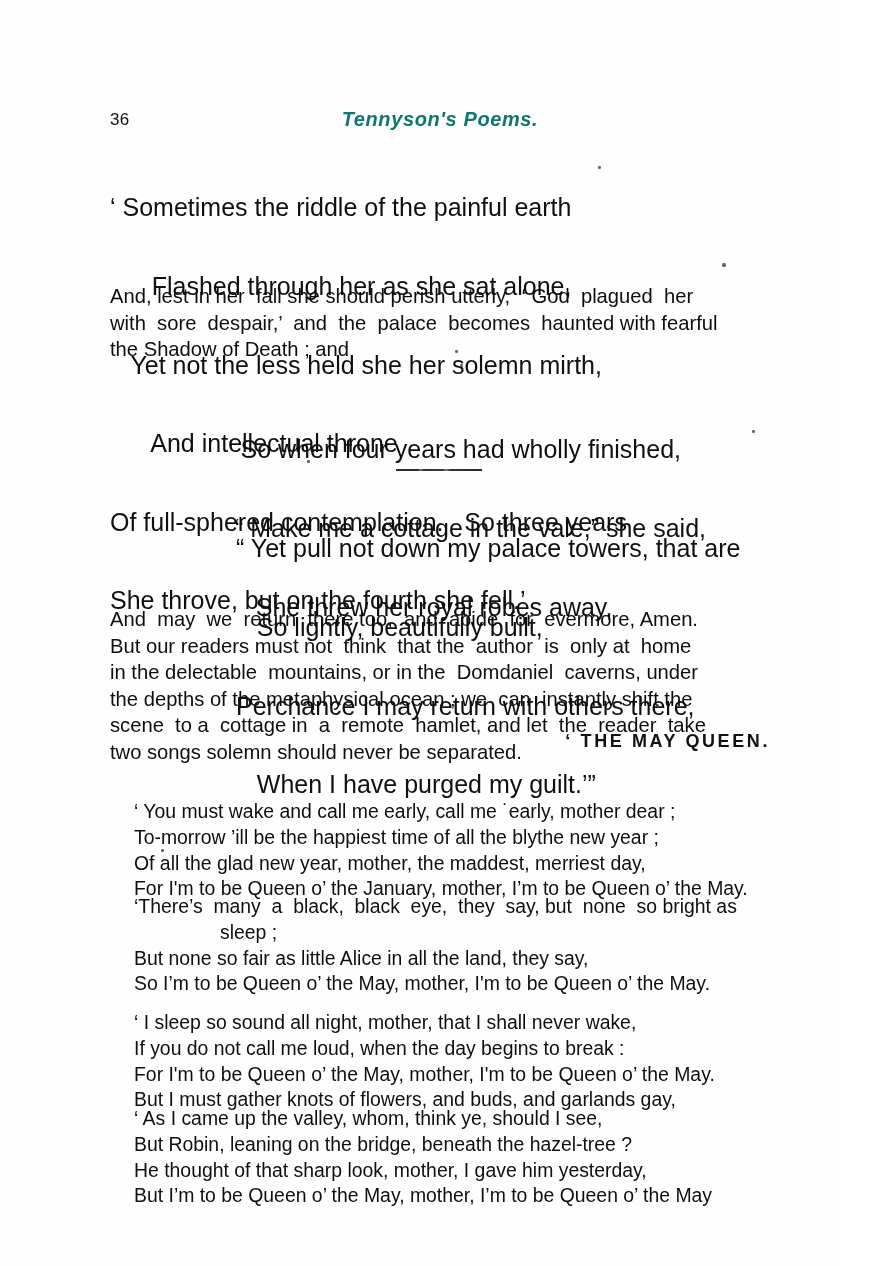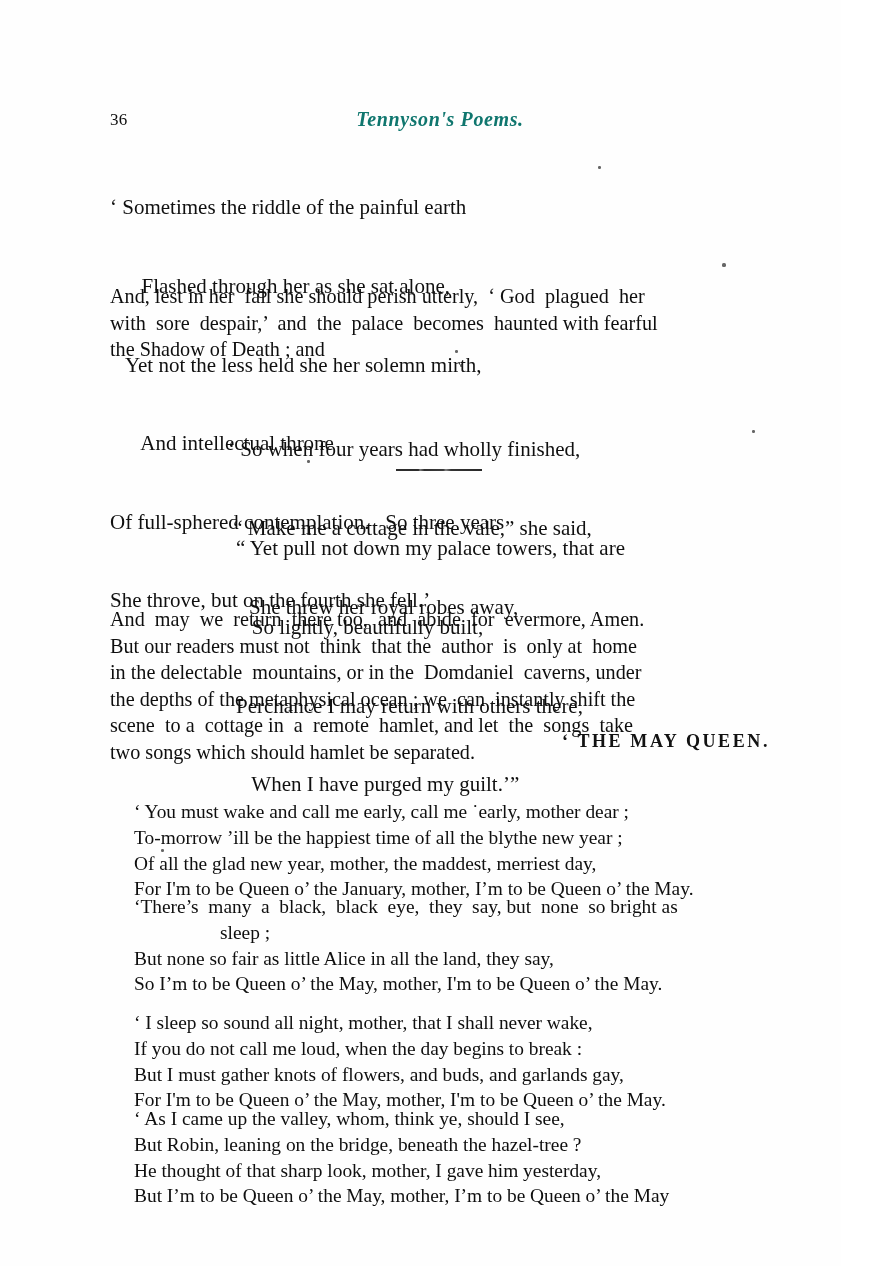--- a/index.html
+++ b/index.html
@@ -6,21 +6,21 @@
     margin: 0;
     padding: 0;
     background: #ffffff;
   }
   .page {
     position: relative;
     width: 841px;
     height: 1266px;
     background: #fefefe;
     overflow: hidden;
-    font-family: Liberation Serif, serif;
+    font-family: Liberation Sans, sans-serif;
     color: #111111;
   }
 
   
   .running-head {
     position: absolute;
     top: 110px;
     left: 110px;
     width: 660px;
     height: 24px;
@@ -48,21 +48,21 @@
 
   
   .block {
     position: absolute;
     left: 110px;
     width: 660px;
   }
 
   
   .verse {
-    font-size: 21px;
+    font-size: 25px;
     line-height: 26.2px;
     color: #101010;
     white-space: pre;
   }
   .verse .vline {
     display: block;
     white-space: pre;
   }
 
   
@@ -172,22 +172,22 @@
     <span class="vline">   So lightly, beautifully built,</span>
     <span class="vline">Perchance I may return with others there,</span>
     <span class="vline">   When I have purged my guilt.’”</span>
   </div>
 
   <div class="block prose" style="top:606px;">
     <span class="pline">And  may  we  return  there too,  and  abide  for  evermore, Amen.</span>
     <span class="pline">But our readers must not  think  that the  author  is  only at  home</span>
     <span class="pline">in the delectable  mountains, or in the  Domdaniel  caverns, under</span>
     <span class="pline">the depths of the metaphysical ocean ; we  can  instantly shift the</span>
-    <span class="pline">scene  to a  cottage in  a  remote  hamlet, and let  the  songs  take</span>
-    <span class="pline">two songs which should hamlet be separated.</span>
+    <span class="pline">scene  to a  cottage in  a  remote  hamlet, and let  the  reader  take</span>
+    <span class="pline">two songs solemn should never be separated.</span>
   </div>
 
   <div class="section-heading">‘ THE MAY QUEEN.</div>
 
   <div class="block stanza" style="top:763px; left:134px; width:650px;">
     <span class="sline">‘ You must wake and call me early, call me ˙early, mother dear ;</span>
     <span class="sline">To-morrow ’ill be the happiest time of all the blythe new year ;</span>
     <span class="sline">Of all the glad new year, mother, the maddest, merriest day,</span>
     <span class="sline">For I'm to be Queen o’ the January, mother, I’m to be Queen o’ the May.</span>
   </div>
@@ -195,22 +195,22 @@
   <div class="block stanza" style="top:858px; left:134px; width:650px;">
     <span class="sline">‘There’s  many  a  black,  black  eye,  they  say, but  none  so bright as</span>
     <span class="sline cont">sleep ;</span>
     <span class="sline">But none so fair as little Alice in all the land, they say,</span>
     <span class="sline">So I’m to be Queen o’ the May, mother, I'm to be Queen o’ the May.</span>
   </div>
 
   <div class="block stanza" style="top:974px; left:134px; width:650px;">
     <span class="sline">‘ I sleep so sound all night, mother, that I shall never wake,</span>
     <span class="sline">If you do not call me loud, when the day begins to break :</span>
+    <span class="sline">For I'm to be Queen o’ the May, mother, I'm to be Queen o’ the May.</span>
     <span class="sline">But I must gather knots of flowers, and buds, and garlands gay,</span>
-    <span class="sline">For I'm to be Queen o’ the May, mother, I'm to be Queen o’ the May.</span>
   </div>
 
   <div class="block stanza" style="top:1070px; left:134px; width:660px;">
     <span class="sline">‘ As I came up the valley, whom, think ye, should I see,</span>
     <span class="sline">But Robin, leaning on the bridge, beneath the hazel-tree ?</span>
     <span class="sline">He thought of that sharp look, mother, I gave him yesterday,</span>
     <span class="sline">But I’m to be Queen o’ the May, mother, I’m to be Queen o’ the May</span>
   </div>
 
   <div class="speck" style="left:722px; top:263px; width:4px; height:4px;"></div>

